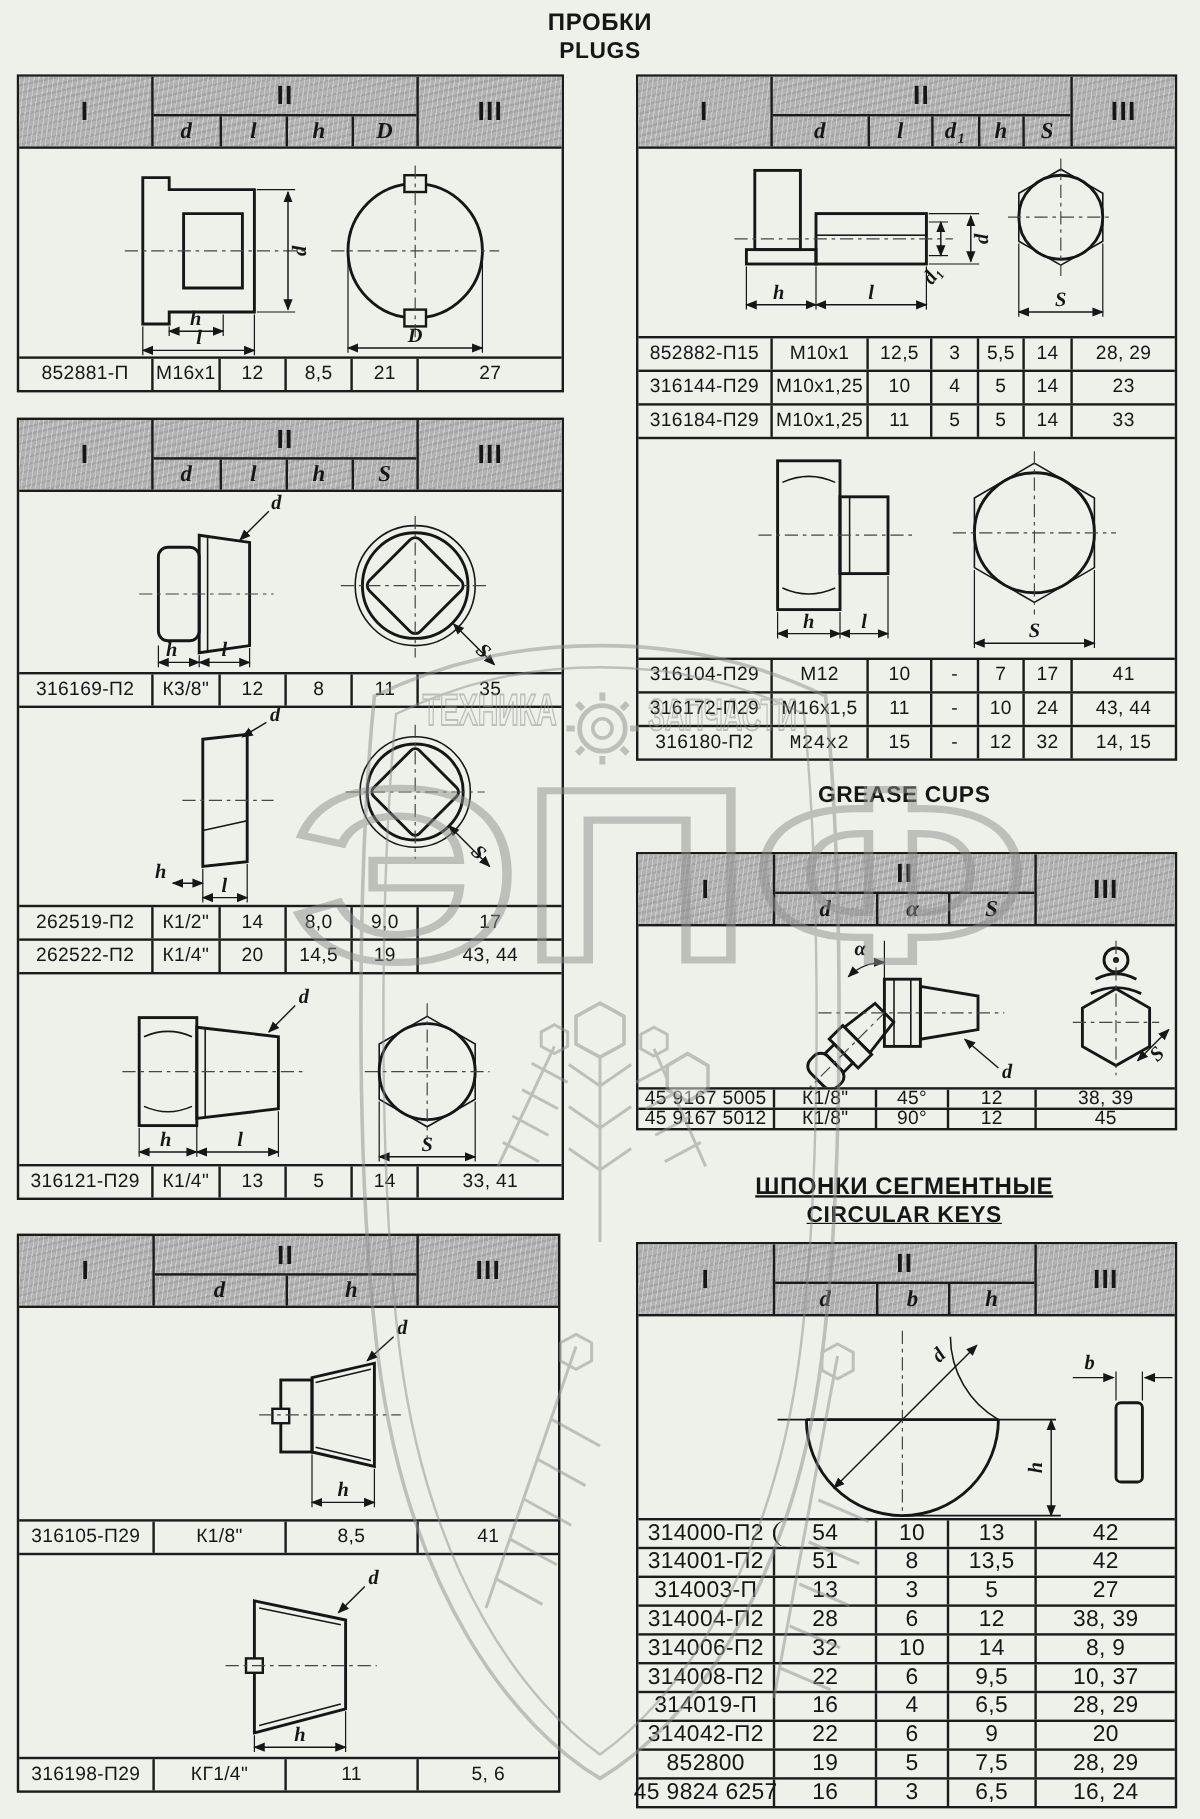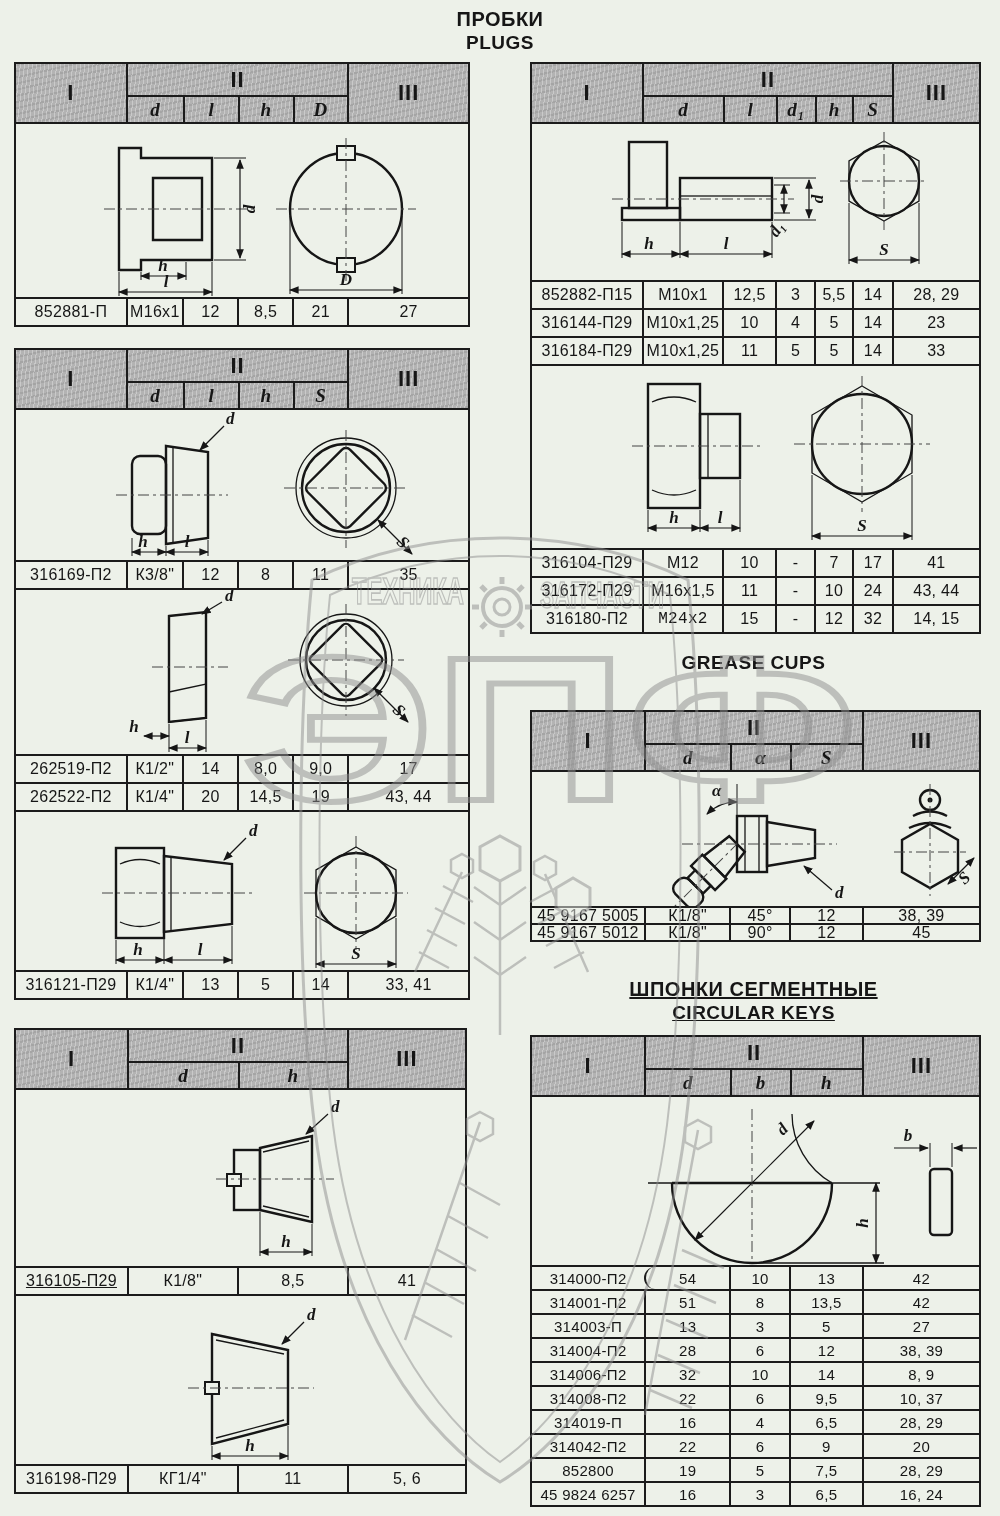--- a/index.html
+++ b/index.html
@@ -26,21 +26,21 @@
   .sub + .sub{border-left:2px solid #1b1b1b;}
   .draw{position:relative;}
   .draw svg{display:block;width:100%;height:100%;}
   .rows{display:block;}
   .drow{display:flex;height:26px;}
   .drow + .drow{border-top:2px solid #1b1b1b;}
   .rows-md .drow{height:15px;}
   .rows-sm .drow{height:22px;}
   .dcell{box-sizing:border-box;flex:0 0 auto;display:flex;align-items:center;justify-content:center;
          font-size:16px;letter-spacing:.3px;white-space:nowrap;}
-  .rows-sm .dcell{font-size:15px;}
+  .rows-sm .dcell{font-size:19px;}
   .dcell + .dcell{border-left:2px solid #1b1b1b;}
   
   .obj{stroke:#161616;stroke-width:2.4;fill:none;}
   .thin{stroke:#161616;stroke-width:1.3;fill:none;}
   .cl{stroke:#454545;stroke-width:1;fill:none;stroke-dasharray:11 4 3 4;}
   .dim{stroke:#161616;stroke-width:1.2;fill:none;}
   .ext{stroke:#161616;stroke-width:1;fill:none;}
   .dimtext{font-family:"Liberation Serif","DejaVu Serif",serif;font-style:italic;font-weight:bold;
            font-size:17px;fill:#161616;stroke:none;}
   
@@ -270,21 +270,21 @@
         <line class="dim" x1="312" y1="24" x2="290" y2="44" marker-end="url(#ar)"></line>
         <text class="dimtext" x="315" y="22">d</text>
         <line class="ext" x1="244" y1="122" x2="244" y2="166"></line>
           <line class="ext" x1="296" y1="134" x2="296" y2="166"></line>
         <line class="dim" x1="244" y1="162" x2="296" y2="162" marker-start="url(#ar)" marker-end="url(#ar)"></line>
         <text class="dimtext" x="270" y="157" text-anchor="middle">h</text>
       </svg>
     </div>
     <div class="rows">
         <div class="drow">
-          <div class="dcell" style="width: 24.7%; text-decoration: underline;">316105-П29</div>
+          <div class="dcell" style="width: 24.7%;">316105-П29</div>
           <div class="dcell" style="width: 24.5%;">К1/8"</div>
           <div class="dcell" style="width: 24.5%;">8,5</div>
           <div class="dcell" style="width: 26.3%;">41</div>
         </div>
       </div>
     <div class="draw" style="height:168px">
       <svg viewBox="0 0 449 168">
         <path class="obj" d="M196,38 L272,54 L272,128 L196,148 Z"></path>
         <path class="thin" d="M200,44 L268,58"></path>
           <path class="thin" d="M200,142 L268,124"></path>

